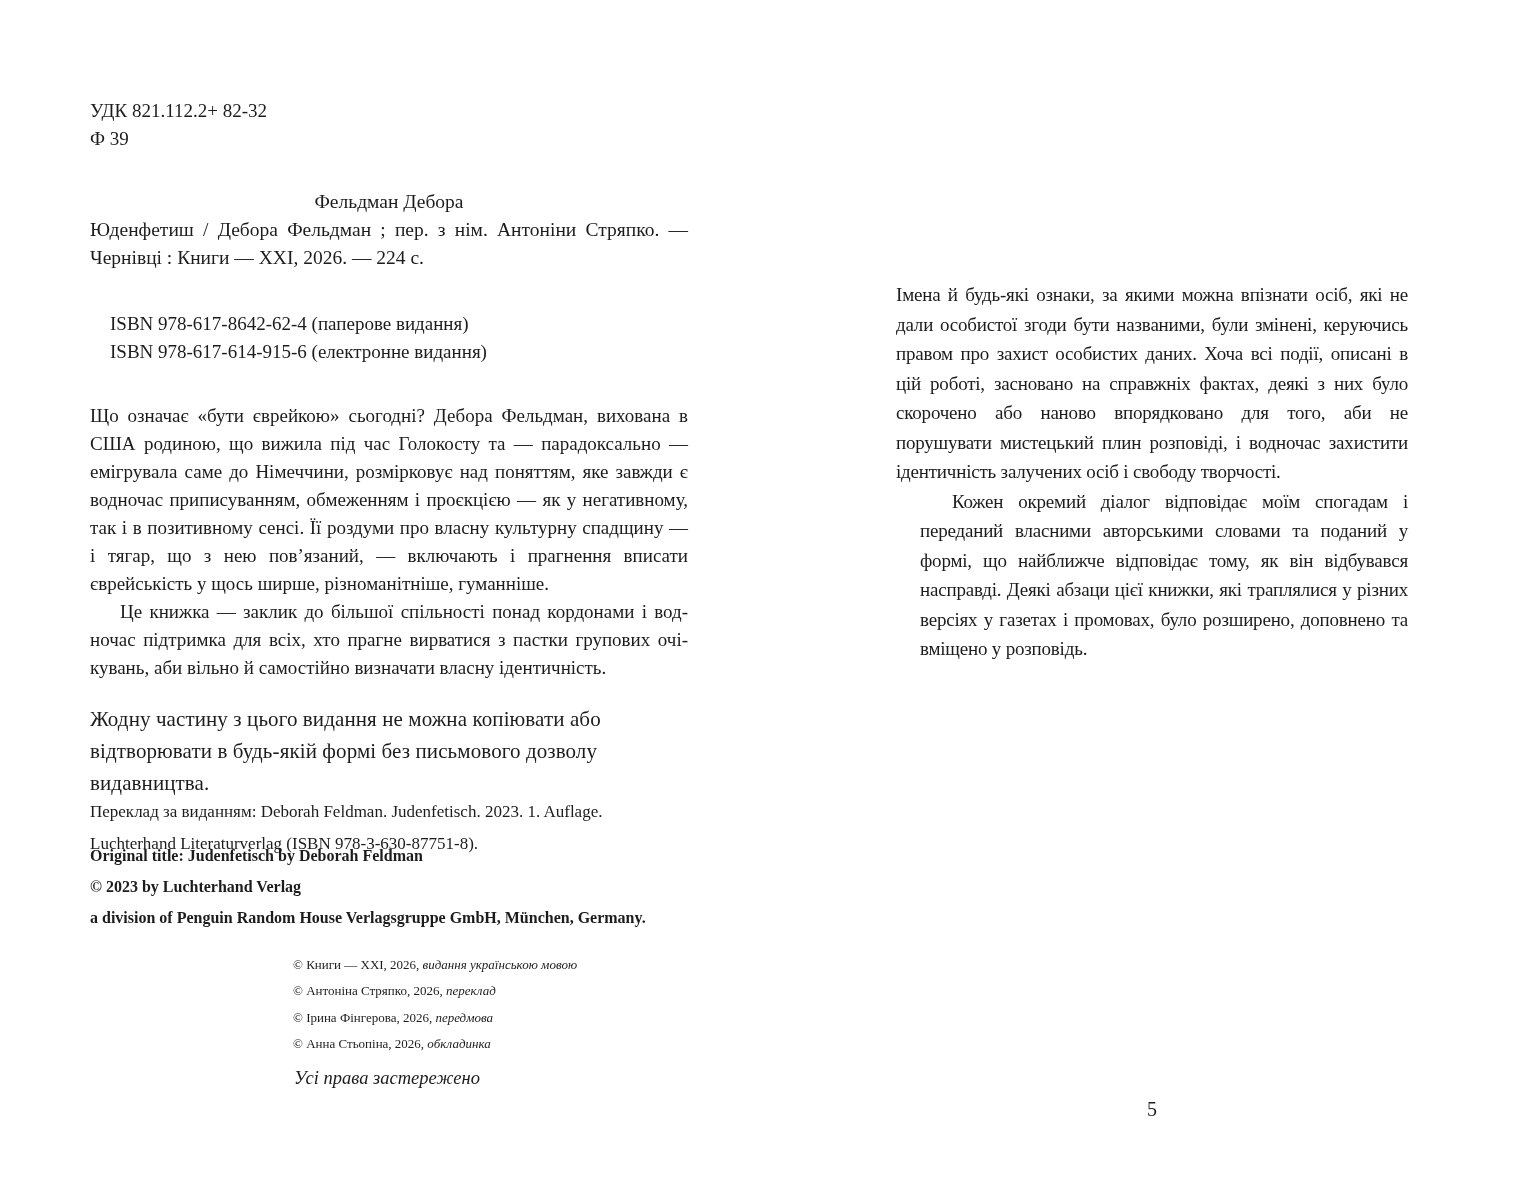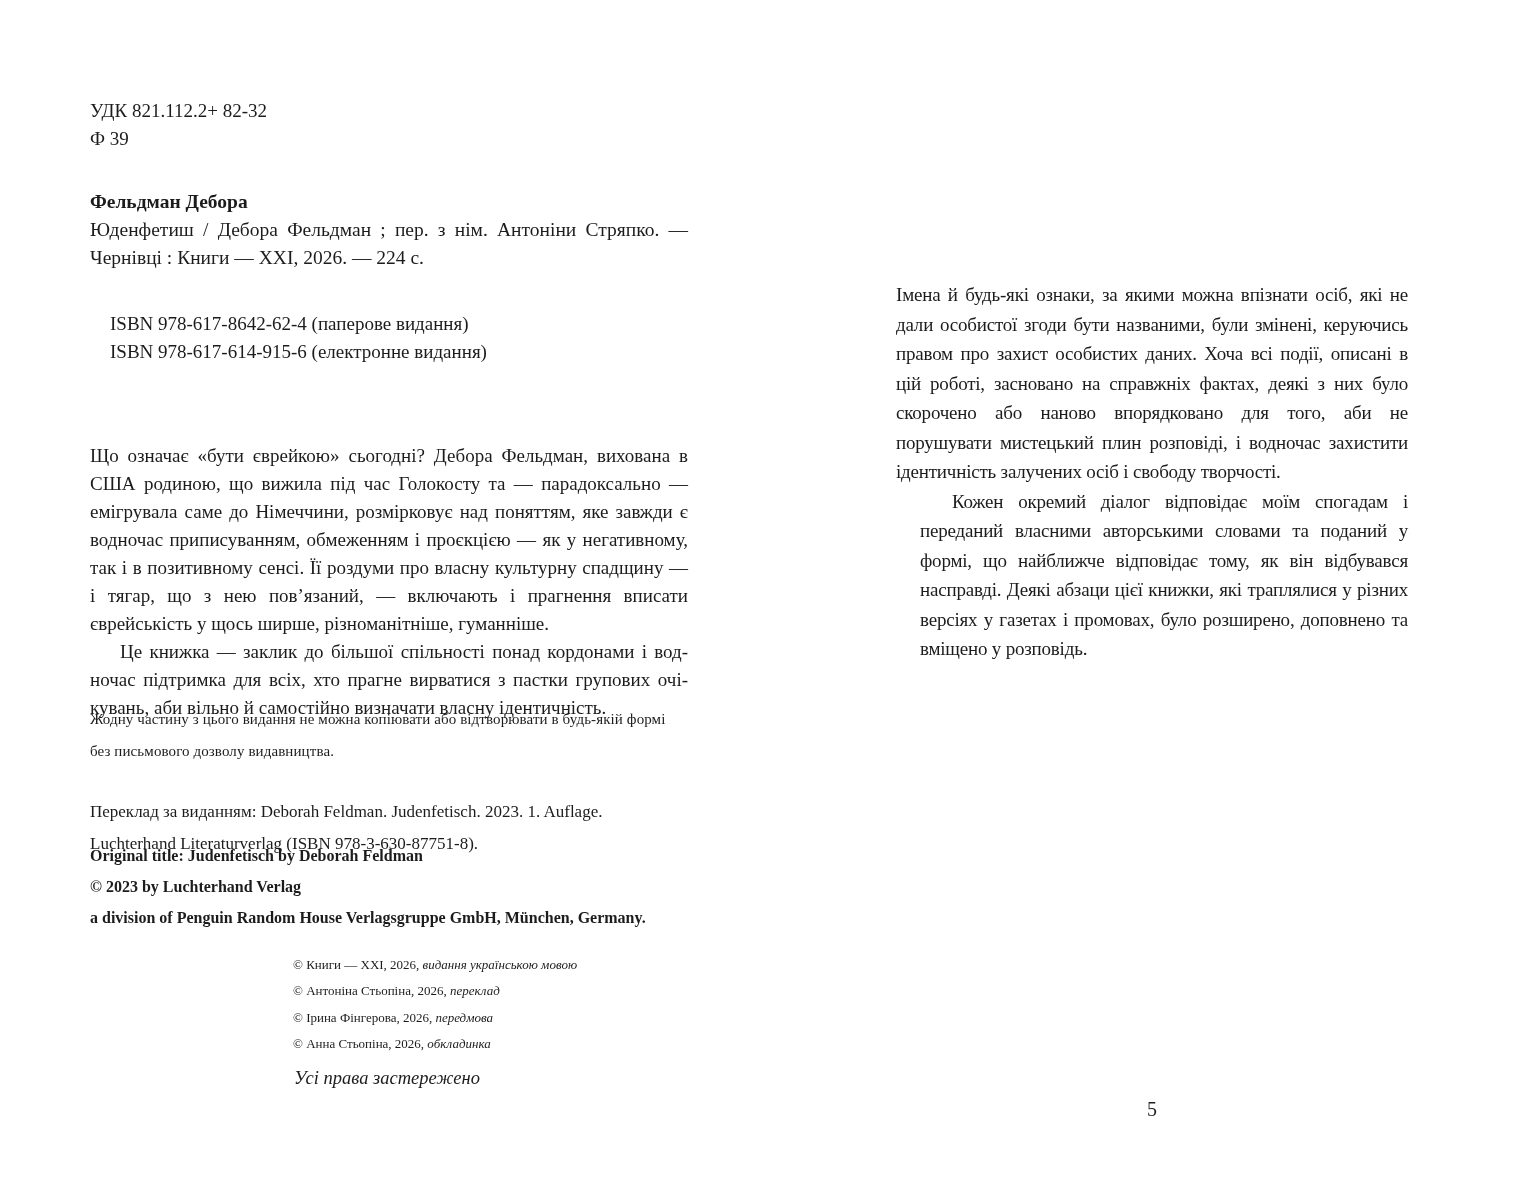--- a/index.html
+++ b/index.html
@@ -9,27 +9,27 @@
     font-family: "Liberation Serif", serif;
     color: #1c1c1c;
     position: relative;
     overflow: hidden;
   }
   .abs { position: absolute; }
 
   
   .udc { left: 90px; top: 97px; width: 598px; font-size: 19px; line-height: 28px; }
   .biblio { left: 90px; top: 188px; width: 598px; font-size: 19.5px; line-height: 28px; }
-  .biblio .author { font-weight: bold; }
+  .biblio .author { font-weight: normal; text-align: center; }
   .biblio .title-line { text-align: justify; text-justify: inter-word; }
   .isbn { left: 90px; top: 310px; width: 598px; font-size: 19px; line-height: 27.5px; margin-left: 20px; }
   .annotation { left: 90px; top: 402px; width: 598px; font-size: 19px; line-height: 28px;
-                text-align: justify; text-justify: inter-word; margin-top: 40px; }
+                text-align: justify; text-justify: inter-word; }
   .annotation p + p { text-indent: 30px; }
-  .small-note { left: 90px; top: 703px; width: 592px; font-size: 15px; line-height: 32px;
+  .small-note { left: 90px; top: 703px; width: 592px; font-size: 21px; line-height: 32px;
                 letter-spacing: 0.1px; }
   .source-note { left: 90px; top: 796px; width: 592px; font-size: 17px; line-height: 32px; }
   .orig-block { left: 90px; top: 840px; width: 598px; font-size: 16px; line-height: 31px;
                 font-weight: 600; }
   .copyright-list { left: 293px; top: 952px; width: 420px; font-size: 13px; line-height: 26.3px; }
   .copyright-list .role { font-style: italic; }
   .rights-reserved { left: 294px; top: 1068px; width: 420px; font-size: 18.5px;
                      font-style: italic; }
 
   
@@ -66,21 +66,21 @@
 <div class="abs source-note">Переклад за виданням: Deborah Feldman. Judenfetisch. 2023. 1. Auflage. Luchterhand Literaturverlag (ISBN 978-3-630-87751-8).</div>
 
 <div class="abs orig-block">
   <div>Original title: Judenfetisch by Deborah Feldman</div>
   <div>© 2023 by Luchterhand Verlag</div>
   <div>a division of Penguin Random House Verlagsgruppe GmbH, München, Germany.</div>
 </div>
 
 <div class="abs copyright-list">
   <div><span>© Книги — XXI, 2026, </span><span class="role">видання українською мовою</span></div>
-  <div><span>© Антоніна Стьопіна, 2026, </span><span class="role">переклад</span></div>
+  <div><span>© Антоніна Стряпко, 2026, </span><span class="role">переклад</span></div>
   <div><span>© Ірина Фінгерова, 2026, </span><span class="role">передмова</span></div>
   <div><span>© Анна Стьопіна, 2026, </span><span class="role">обкладинка</span></div>
 </div>
 
 <div class="abs rights-reserved">Усі права застережено</div>
 
 <div class="abs right-text">
   <p>Імена й будь-які ознаки, за якими можна впізнати осіб, які не дали особистої згоди бути названими, були змінені, керуючись правом про захист осо­бистих даних. Хоча всі події, описані в цій робо­ті, засновано на справжніх фактах, деякі з них бу­ло скорочено або наново впорядковано для того, аби не порушувати мистецький плин розповіді, і водночас захистити ідентичність залучених осіб і свободу творчості.</p>
   <p>Кожен окремий діалог відповідає моїм спога­дам і переданий власними авторськими словами та поданий у формі, що найближче відповідає то­му, як він відбувався насправді. Деякі абзаци цієї книжки, які траплялися у різних версіях у газетах і промовах, було розширено, доповнено та вміще­но у розповідь.</p>
 </div>

